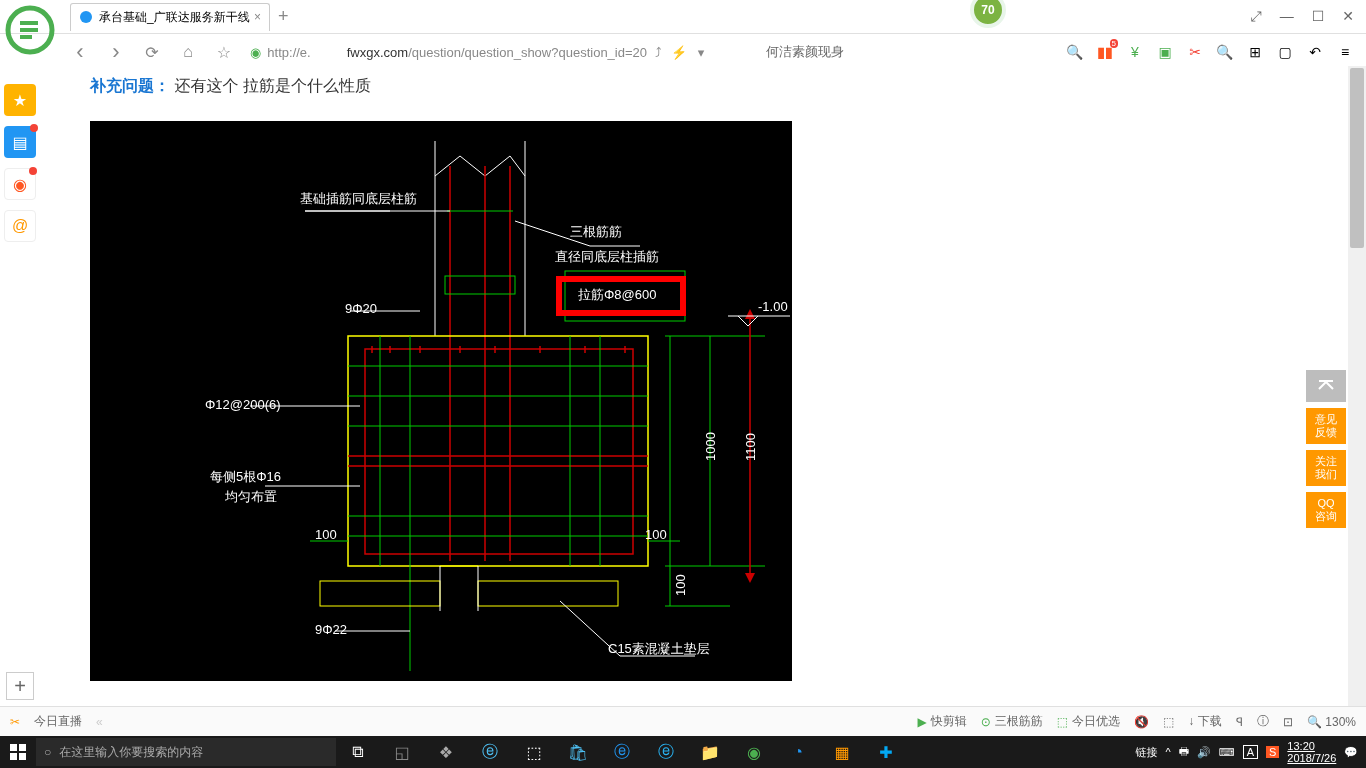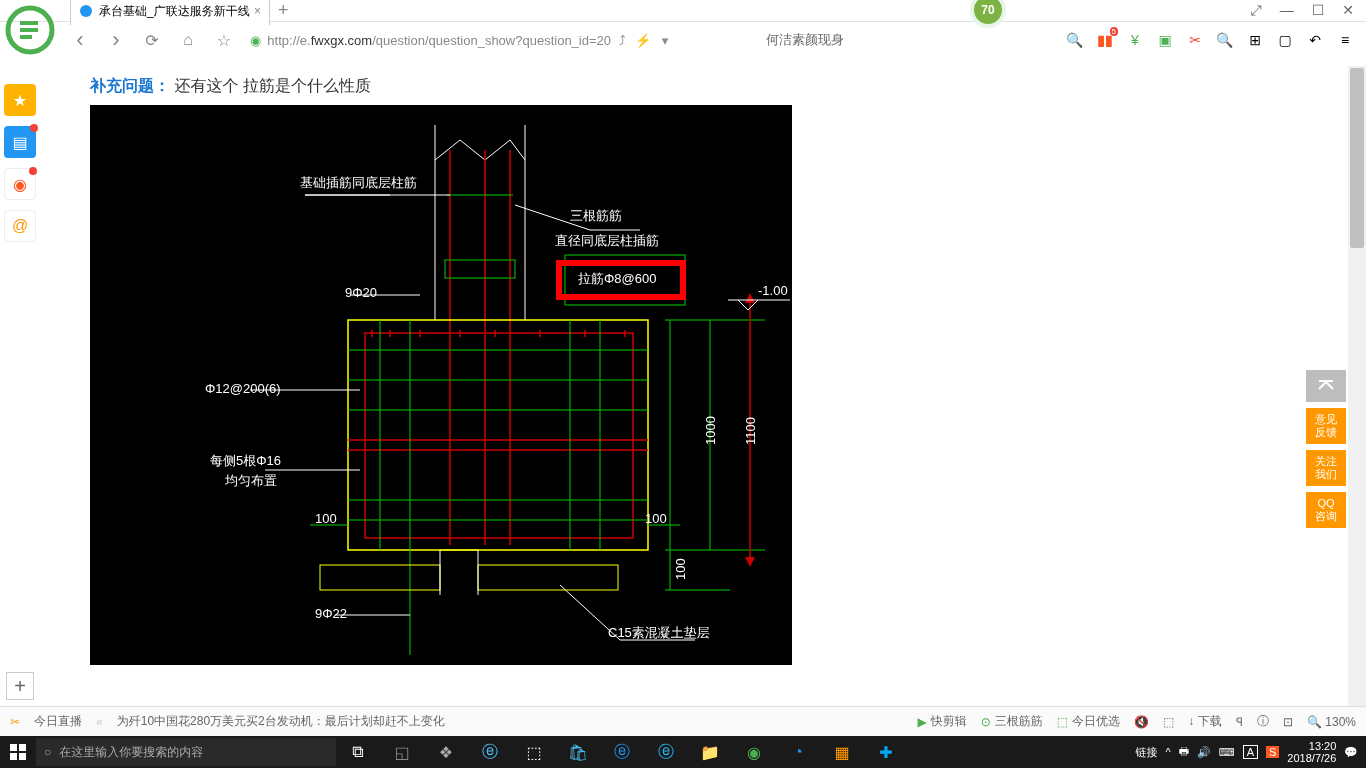--- a/index.html
+++ b/index.html
@@ -1,34 +1,34 @@
 <!DOCTYPE html>
 <html><head>
 <meta charset="utf-8">
 <style>
 * { margin: 0; padding: 0; box-sizing: border-box; font-family: "Microsoft YaHei", sans-serif; }
 body { width: 1366px; height: 768px; overflow: hidden; background: #fff; position: relative; }
 
 
-.titlebar { height: 22px; background: #fff; display: flex; align-items: center; border-bottom: 1px solid #e0e0e0; }
+.titlebar { height: 34px; background: #fff; display: flex; align-items: center; border-bottom: 1px solid #e0e0e0; }
 .e-logo { width: 60px; height: 60px; position: absolute; left: 0; top: 0; z-index: 10; display: flex; align-items: center; justify-content: center; }
 .e-logo svg { width: 50px; height: 50px; }
 .tab { margin-left: 70px; height: 28px; background: #fff; border: 1px solid #ccc; border-bottom: none; border-radius: 3px 3px 0 0; display: flex; align-items: center; padding: 0 8px; font-size: 12px; min-width: 200px; }
 .tab-icon { width: 14px; height: 14px; margin-right: 6px; border-radius: 50%; display: flex; align-items: center; justify-content: center; }
 .tab-close { margin-left: auto; cursor: pointer; color: #888; }
 .new-tab { margin-left: 8px; font-size: 18px; color: #888; cursor: pointer; }
 .badge-top { position: absolute; right: 360px; top: -8px; width: 36px; height: 36px; background: #7cb342; border-radius: 50%; border: 4px solid #e8f5e9; display: flex; align-items: center; justify-content: center; color: #fff; font-size: 12px; font-weight: bold; }
 .win-controls { margin-left: auto; display: flex; gap: 18px; padding-right: 12px; color: #666; font-size: 14px; }
 .win-controls span { cursor: pointer; }
 
 
 .addressbar { height: 36px; display: flex; align-items: center; padding-left: 70px; gap: 16px; }
 .nav-btn { width: 20px; height: 20px; color: #888; display: flex; align-items: center; justify-content: center; cursor: pointer; }
 .url-box { flex: 0 0 auto; width: 460px; display: flex; align-items: center; font-size: 13px; color: #888; }
-.url-box .domain { color: #333; }
+.url-box .domain { color: #333; margin-left: 36px; }
 .url-extras { display: flex; gap: 10px; margin-left: 8px; color: #888; }
 .search-hint { margin-left: 40px; font-size: 13px; color: #666; }
 .addr-icons { margin-left: auto; display: flex; gap: 12px; padding-right: 12px; align-items: center; }
 .addr-icons .ico { width: 18px; height: 18px; cursor: pointer; display: flex; align-items: center; justify-content: center; font-size: 14px; }
 
 
 .left-sidebar { position: absolute; left: 0; top: 82px; width: 40px; display: flex; flex-direction: column; gap: 6px; padding-top: 0; }
 .side-ico { width: 32px; height: 32px; margin: 2px auto; border-radius: 4px; display: flex; align-items: center; justify-content: center; font-size: 16px; cursor: pointer; position: relative; }
 .side-ico.star { background: #ffb300; color: #fff; }
 .side-ico.news { background: #2196f3; color: #fff; }
@@ -37,21 +37,21 @@
 .red-dot { position: absolute; top: -2px; right: -2px; width: 8px; height: 8px; background: #f44336; border-radius: 50%; }
 
 
 .right-sidebar { position: absolute; right: 20px; top: 370px; display: flex; flex-direction: column; gap: 6px; }
 .rs-btn { width: 40px; height: 36px; background: #ff9800; color: #fff; font-size: 11px; display: flex; align-items: center; justify-content: center; text-align: center; cursor: pointer; line-height: 1.2; }
 .rs-btn.top { background: #bdbdbd; height: 32px; }
 
 
 .content { position: absolute; left: 40px; top: 66px; right: 18px; bottom: 62px; overflow: hidden; background: #fff; }
 .content-inner { padding: 10px 50px; }
-.question-line { font-size: 16px; margin-bottom: 8px; }
+.question-line { font-size: 16px; margin-bottom: 24px; }
 .question-label { color: #1976d2; font-weight: bold; }
 .question-text { color: #333; }
 
 
 .cad-box { width: 702px; height: 560px; background: #000; position: relative; font-family: "SimSun", serif; }
 .cad-box text, .cad-text { fill: #fff; font-size: 13px; }
 .cad-svg { width: 100%; height: 100%; }
 .red-highlight { position: absolute; border: 6px solid #ff0000; }
 
 
@@ -67,21 +67,21 @@
 .info-right { margin-left: auto; display: flex; gap: 14px; align-items: center; }
 .info-right .it { display: flex; align-items: center; gap: 4px; cursor: pointer; }
 
 
 .taskbar { position: absolute; left: 0; right: 0; bottom: 0; height: 32px; background: #1a1a1a; display: flex; align-items: center; }
 .tb-start { width: 36px; height: 32px; display: flex; align-items: center; justify-content: center; color: #fff; cursor: pointer; }
 .tb-search { flex: 0 0 300px; height: 28px; background: #2a2a2a; color: #aaa; display: flex; align-items: center; padding: 0 8px; font-size: 12px; gap: 8px; }
 .tb-icons { display: flex; height: 32px; }
 .tb-ico { width: 44px; height: 32px; display: flex; align-items: center; justify-content: center; cursor: pointer; font-size: 16px; }
 .tb-tray { margin-left: auto; display: flex; align-items: center; gap: 8px; padding-right: 8px; color: #fff; font-size: 11px; }
-.tb-time { text-align: right; line-height: 1.1; }
+.tb-time { text-align: left; line-height: 1.1; text-decoration: underline; }
 </style>
 </head>
 <body>
 
 <div class="titlebar">
   <div class="e-logo">
     <svg viewBox="0 0 50 50">
         <circle cx="25" cy="25" r="22" fill="none" stroke="#4caf50" stroke-width="5"></circle>
         <path d="M15 25 h18 M15 18 h18 M15 32 h12" stroke="#4caf50" stroke-width="4" fill="none"></path>
       </svg>
@@ -278,21 +278,20 @@
   <div class="rs-btn" style="white-space:pre">QQ
 咨询</div>
 </div>
 
 <div class="plus-btn">+</div>
 
 <div class="infobar">
   <span class="clip">✂</span>
   <span>今日直播</span>
   <span style="color:#ccc">«</span>
-  <span>为歼10中国花280万美元买2台发动机：最后计划却赶不上变化</span>
   <div class="info-right">
     <span class="it">
         <span style="color:#4caf50">▶</span>
         <span>快剪辑</span>
       </span>
     <span class="it">
         <span style="color:#4caf50">⊙</span>
         <span>三根筋筋</span>
       </span>
     <span class="it">

